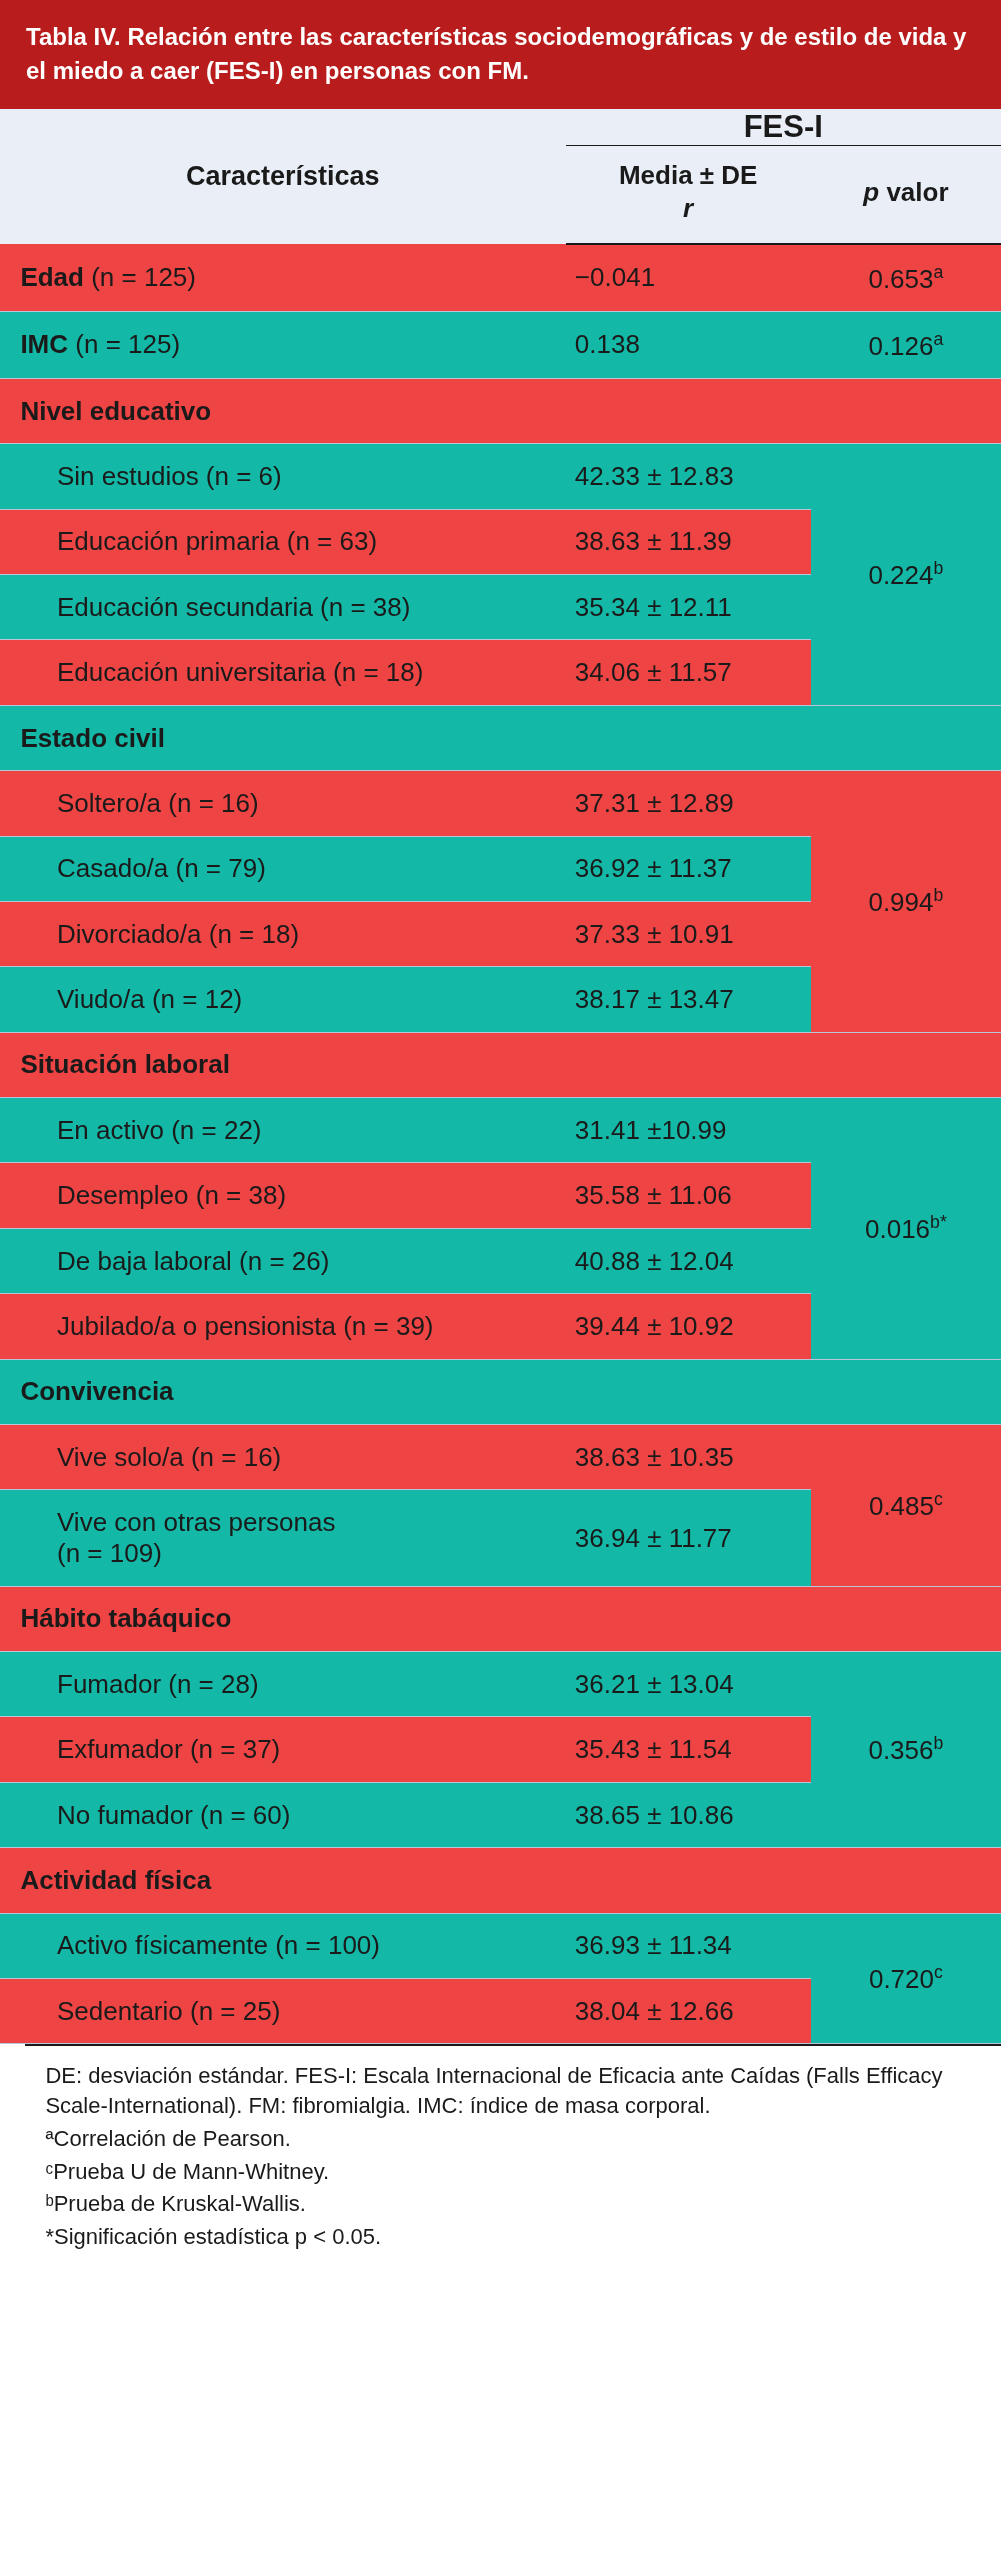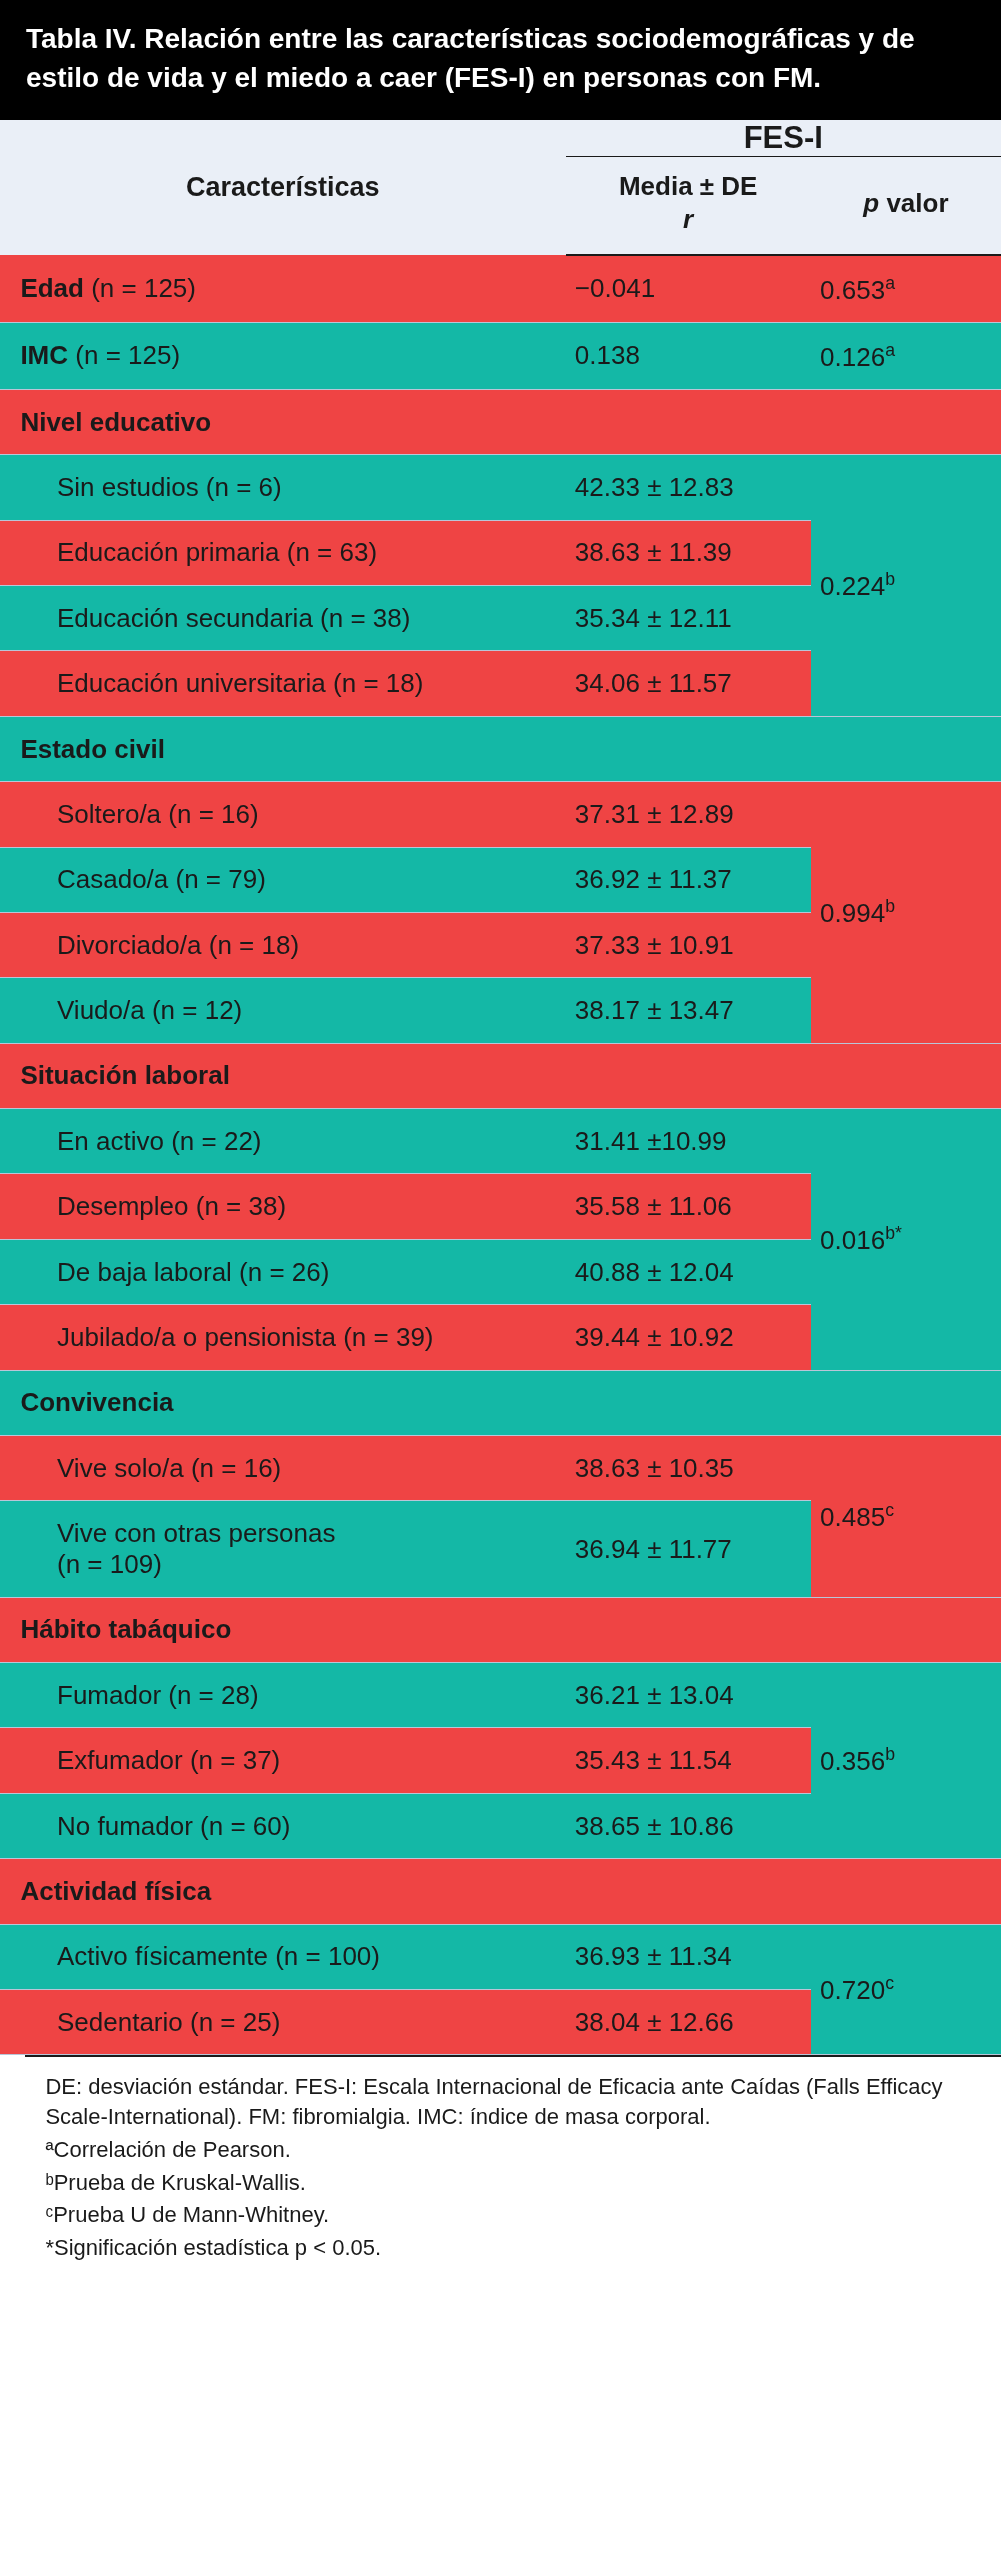--- a/index.html
+++ b/index.html
@@ -11,23 +11,23 @@
     width: 1001px;
     font-family: "Liberation Sans", sans-serif;
     color: #1a1a1a;
   }
   .table-wrap {
     width: 1001px;
     box-sizing: border-box;
     padding: 0;
   }
   .caption {
-    background: #000000;
+    background: #b91c1c;
     color: #ffffff;
-    font-size: 28px;
+    font-size: 24px;
     font-weight: bold;
     line-height: 1.38;
     padding: 20.4px 26px 22px 26px;
     box-sizing: border-box;
   }
   table {
     width: 100%;
     border-collapse: collapse;
     table-layout: fixed;
   }
@@ -86,20 +86,21 @@
   }
   .lbl.indent {
     padding-left: 57px;
   }
   .lbl b { font-weight: bold; }
   .num {
     text-align: left;
     margin-top: 20px;
   }
   .pval {
+    text-align: center;
   }
   .rule-bottom td {
     border-bottom: 0.9px solid #b9c6d8;
   }
   .group-head td {
     font-weight: bold;
     border-bottom: 0.9px solid #b9c6d8;
   }
   sup {
     font-size: 0.68em;
@@ -252,18 +253,18 @@
         <tr class="shaded rule-bottom">
           <td class="lbl indent">Sedentario (n = 25)</td>
           <td class="num">38.04 ± 12.66</td>
         </tr>
       </tbody>
   </table>
 
   <div class="footer">
     <div>DE: desviación estándar. FES-I: Escala Internacional de Eficacia ante Caídas (Falls Efficacy Scale-International). FM: fibromialgia. IMC: índice de masa corporal.</div>
     <div>ªCorrelación de Pearson.</div>
+    <div>ᶜPrueba U de Mann-Whitney.</div>
     <div>ᵇPrueba de Kruskal-Wallis.</div>
-    <div>ᶜPrueba U de Mann-Whitney.</div>
     <div>*Significación estadística p &lt; 0.05.</div>
   </div>
 </div>
 
 
 </body></html>

